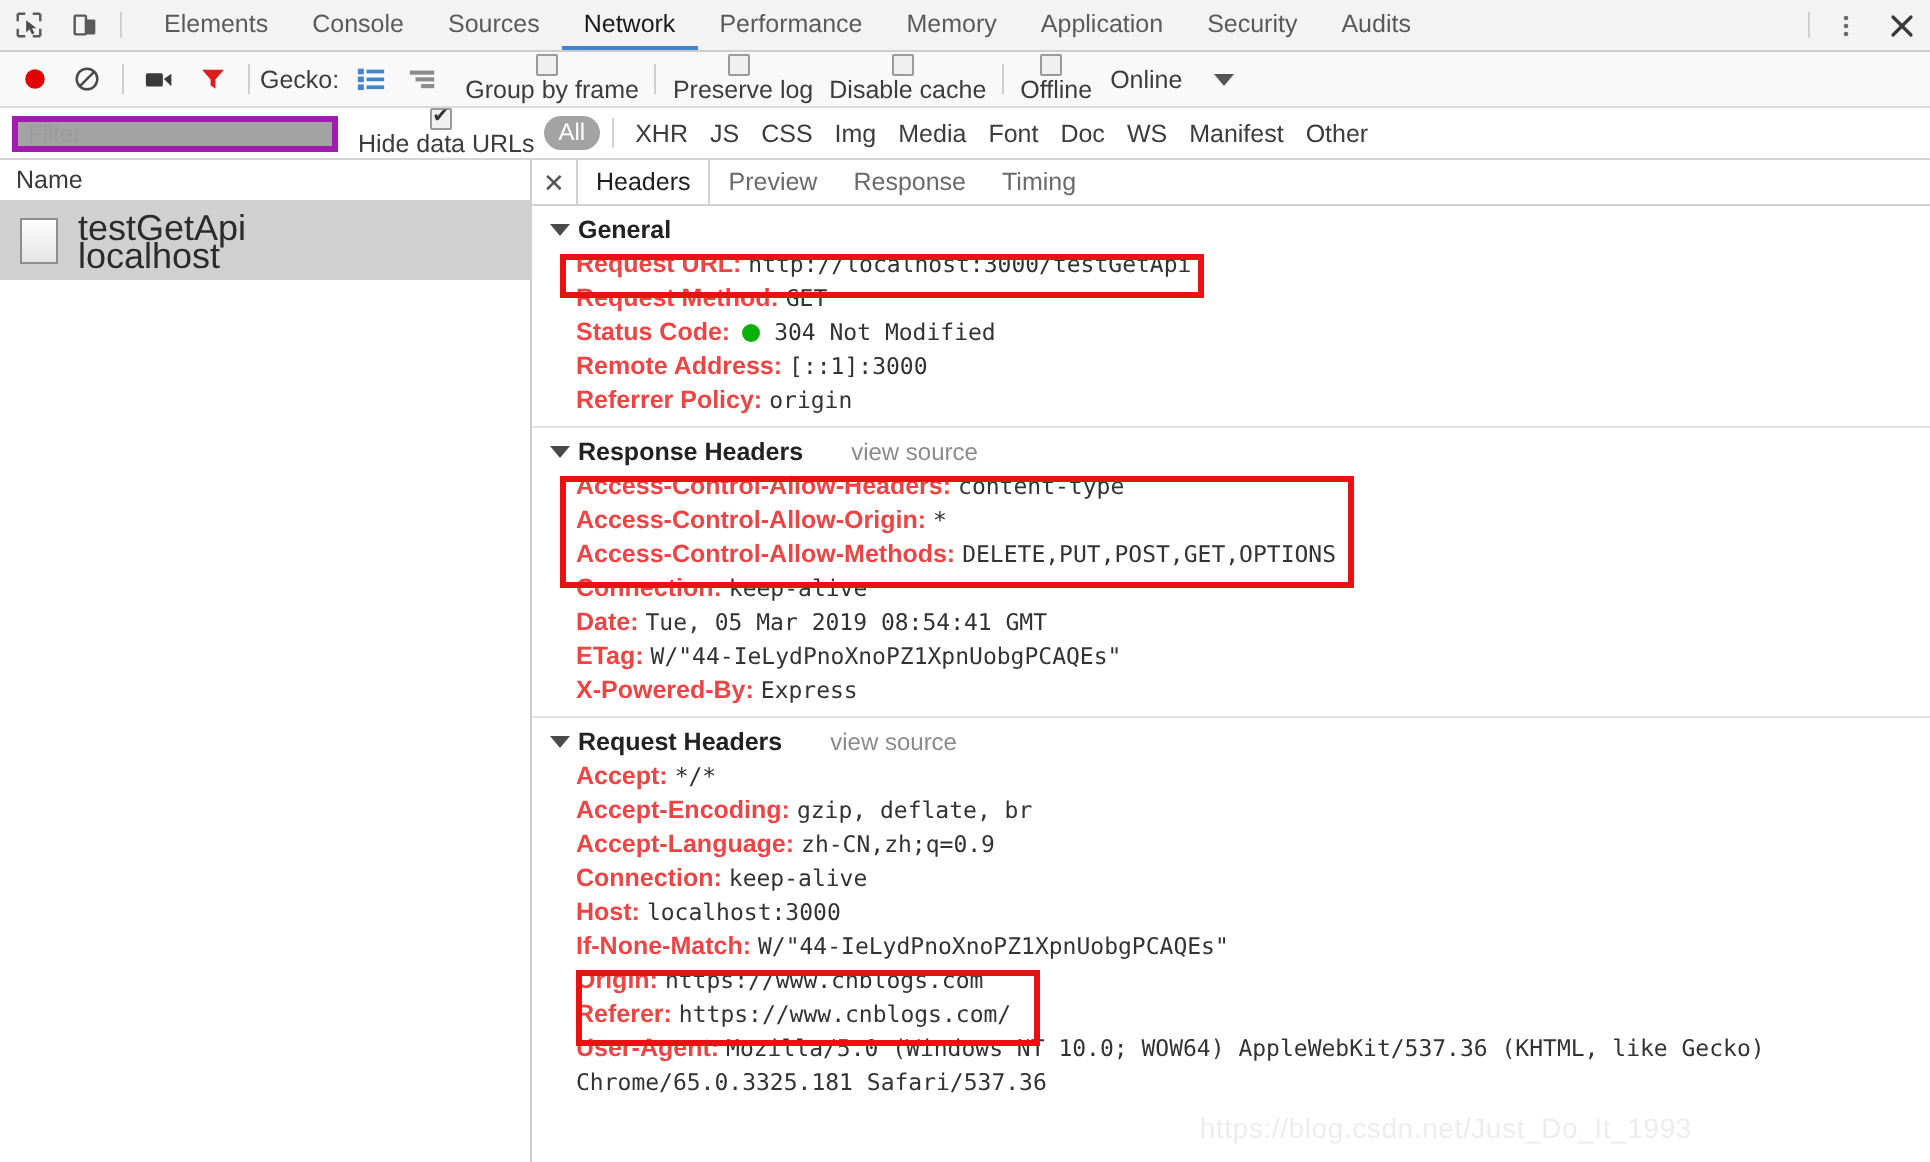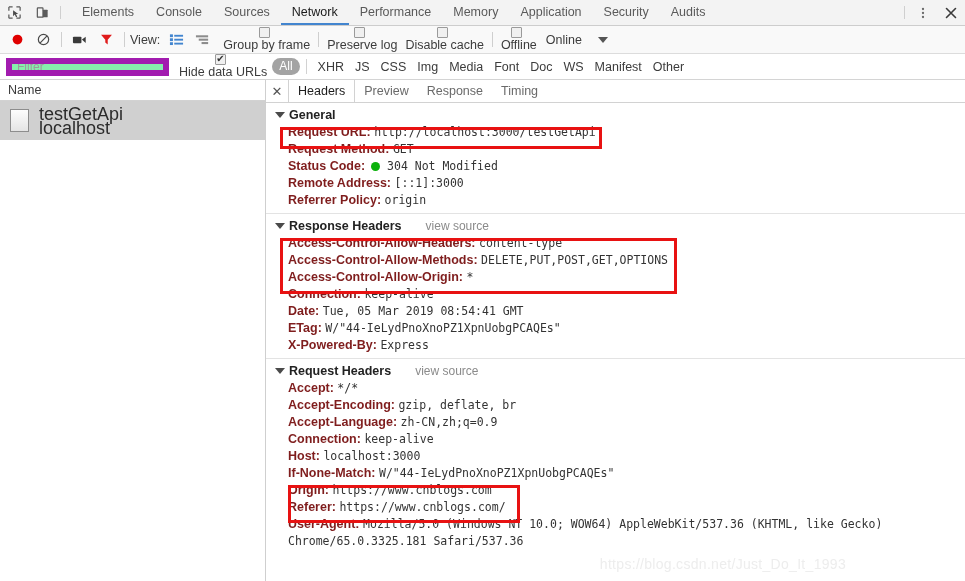--- a/index.html
+++ b/index.html
@@ -59,21 +59,21 @@
     margin-left: 16px; cursor: pointer;
   }
 
   
   .filterrow {
     position: absolute; left: 0; top: 54px; width: 965px; height: 26px;
     background: #ffffff; border-bottom: 1px solid #d4d4d4;
     display: flex; align-items: center; padding-left: 6px;
   }
   .filter-input {
-    width: 163px; height: 18px; border: 6px solid #a21caf; background: #86efac;
+    width: 163px; height: 18px; border: 3px solid #a21caf; background: #a3a3a3;
     font-family: "Liberation Sans", sans-serif; font-size: 12px;
     padding: 0 5px; color: #303030; outline: none;
   }
   .filter-input::placeholder { color: #9b9b9b; }
   .pill {
     background: #a3a3a3; color: #fff; border-radius: 9px;
     padding: 1px 7px 2px 7px; font-size: 12px; margin-left: 5px; cursor: pointer;
   }
   .ftype { font-size: 12.5px; color: #3c3c3c; margin-left: 11px; cursor: pointer; }
   .vsep3 { width: 1px; height: 15px; background: #d2d2d2; margin-left: 6px; }
@@ -131,21 +131,21 @@
     border-right: 5px solid transparent; border-top: 6px solid #4a4a4a;
     margin-right: 4px; cursor: pointer;
   }
   .sec-title { font-weight: bold; color: #222; }
   .viewsrc { color: #8b8b8b; font-size: 12px; margin-left: 24px; cursor: pointer; }
 
   .hrow {
     padding-left: 22px; height: 17px; line-height: 17px;
     font-size: 12.5px; white-space: nowrap;
   }
-  .hname { font-weight: bold; color: #7f1d1d; }
+  .hname { font-weight: bold; color: #ef4444; }
   .hval {
     font-family: "DejaVu Sans Mono", "Liberation Mono", monospace;
     font-size: 11.5px; color: #333;
   }
   .status-dot {
     display: inline-block; width: 9px; height: 9px; border-radius: 50%;
     background: #0bb10b; margin: 0 4px 0 2px; vertical-align: -1px;
   }
   .divider {
     height: 1px; background: #e3e3e3; margin: 4px 0 3px 0; width: 699px;
@@ -232,21 +232,21 @@
         <rect x="1" y="4" width="9" height="7" rx="1" fill="#3a3a3a"></rect>
         <path d="M10.5 7 L14.5 4.2 L14.5 10.8 Z" fill="#3a3a3a"></path>
       </svg>
     </div>
     <div class="ctl-ic">
       <svg width="15" height="15" viewBox="0 0 16 16">
         <path d="M2.2 3 L13.8 3 L9.3 8.3 L9.3 13.2 L6.7 11.3 L6.7 8.3 Z" fill="#e01b1b"></path>
       </svg>
     </div>
     <div class="vsep2"></div>
-    <span class="lbl">View:</span>
+    <span class="lbl">Gecko:</span>
     <div class="ctl-ic" style="margin-left:3px">
       <svg width="15" height="13" viewBox="0 0 16 13">
         <rect x="1" y="1" width="3.2" height="3" fill="#4285cf"></rect>
         <rect x="5.6" y="1.5" width="9.4" height="2" fill="#4285cf"></rect>
         <rect x="1" y="5.2" width="3.2" height="3" fill="#4285cf"></rect>
         <rect x="5.6" y="5.7" width="9.4" height="2" fill="#4285cf"></rect>
         <rect x="1" y="9.4" width="3.2" height="3" fill="#4285cf"></rect>
         <rect x="5.6" y="9.9" width="9.4" height="2" fill="#4285cf"></rect>
       </svg>
     </div>
@@ -354,26 +354,26 @@
       <div class="sec-head">
         <span class="tri"></span>
         <span class="sec-title">Response Headers</span>
         <span class="viewsrc">view source</span>
       </div>
       <div class="hrow">
         <span class="hname">Access-Control-Allow-Headers:</span>
         <span class="hval">content-type</span>
       </div>
       <div class="hrow">
+        <span class="hname">Access-Control-Allow-Origin:</span>
+        <span class="hval">*</span>
+      </div>
+      <div class="hrow">
         <span class="hname">Access-Control-Allow-Methods:</span>
         <span class="hval">DELETE,PUT,POST,GET,OPTIONS</span>
-      </div>
-      <div class="hrow">
-        <span class="hname">Access-Control-Allow-Origin:</span>
-        <span class="hval">*</span>
       </div>
       <div class="hrow">
         <span class="hname">Connection:</span>
         <span class="hval">keep-alive</span>
       </div>
       <div class="hrow">
         <span class="hname">Date:</span>
         <span class="hval">Tue, 05 Mar 2019 08:54:41 GMT</span>
       </div>
       <div class="hrow">

